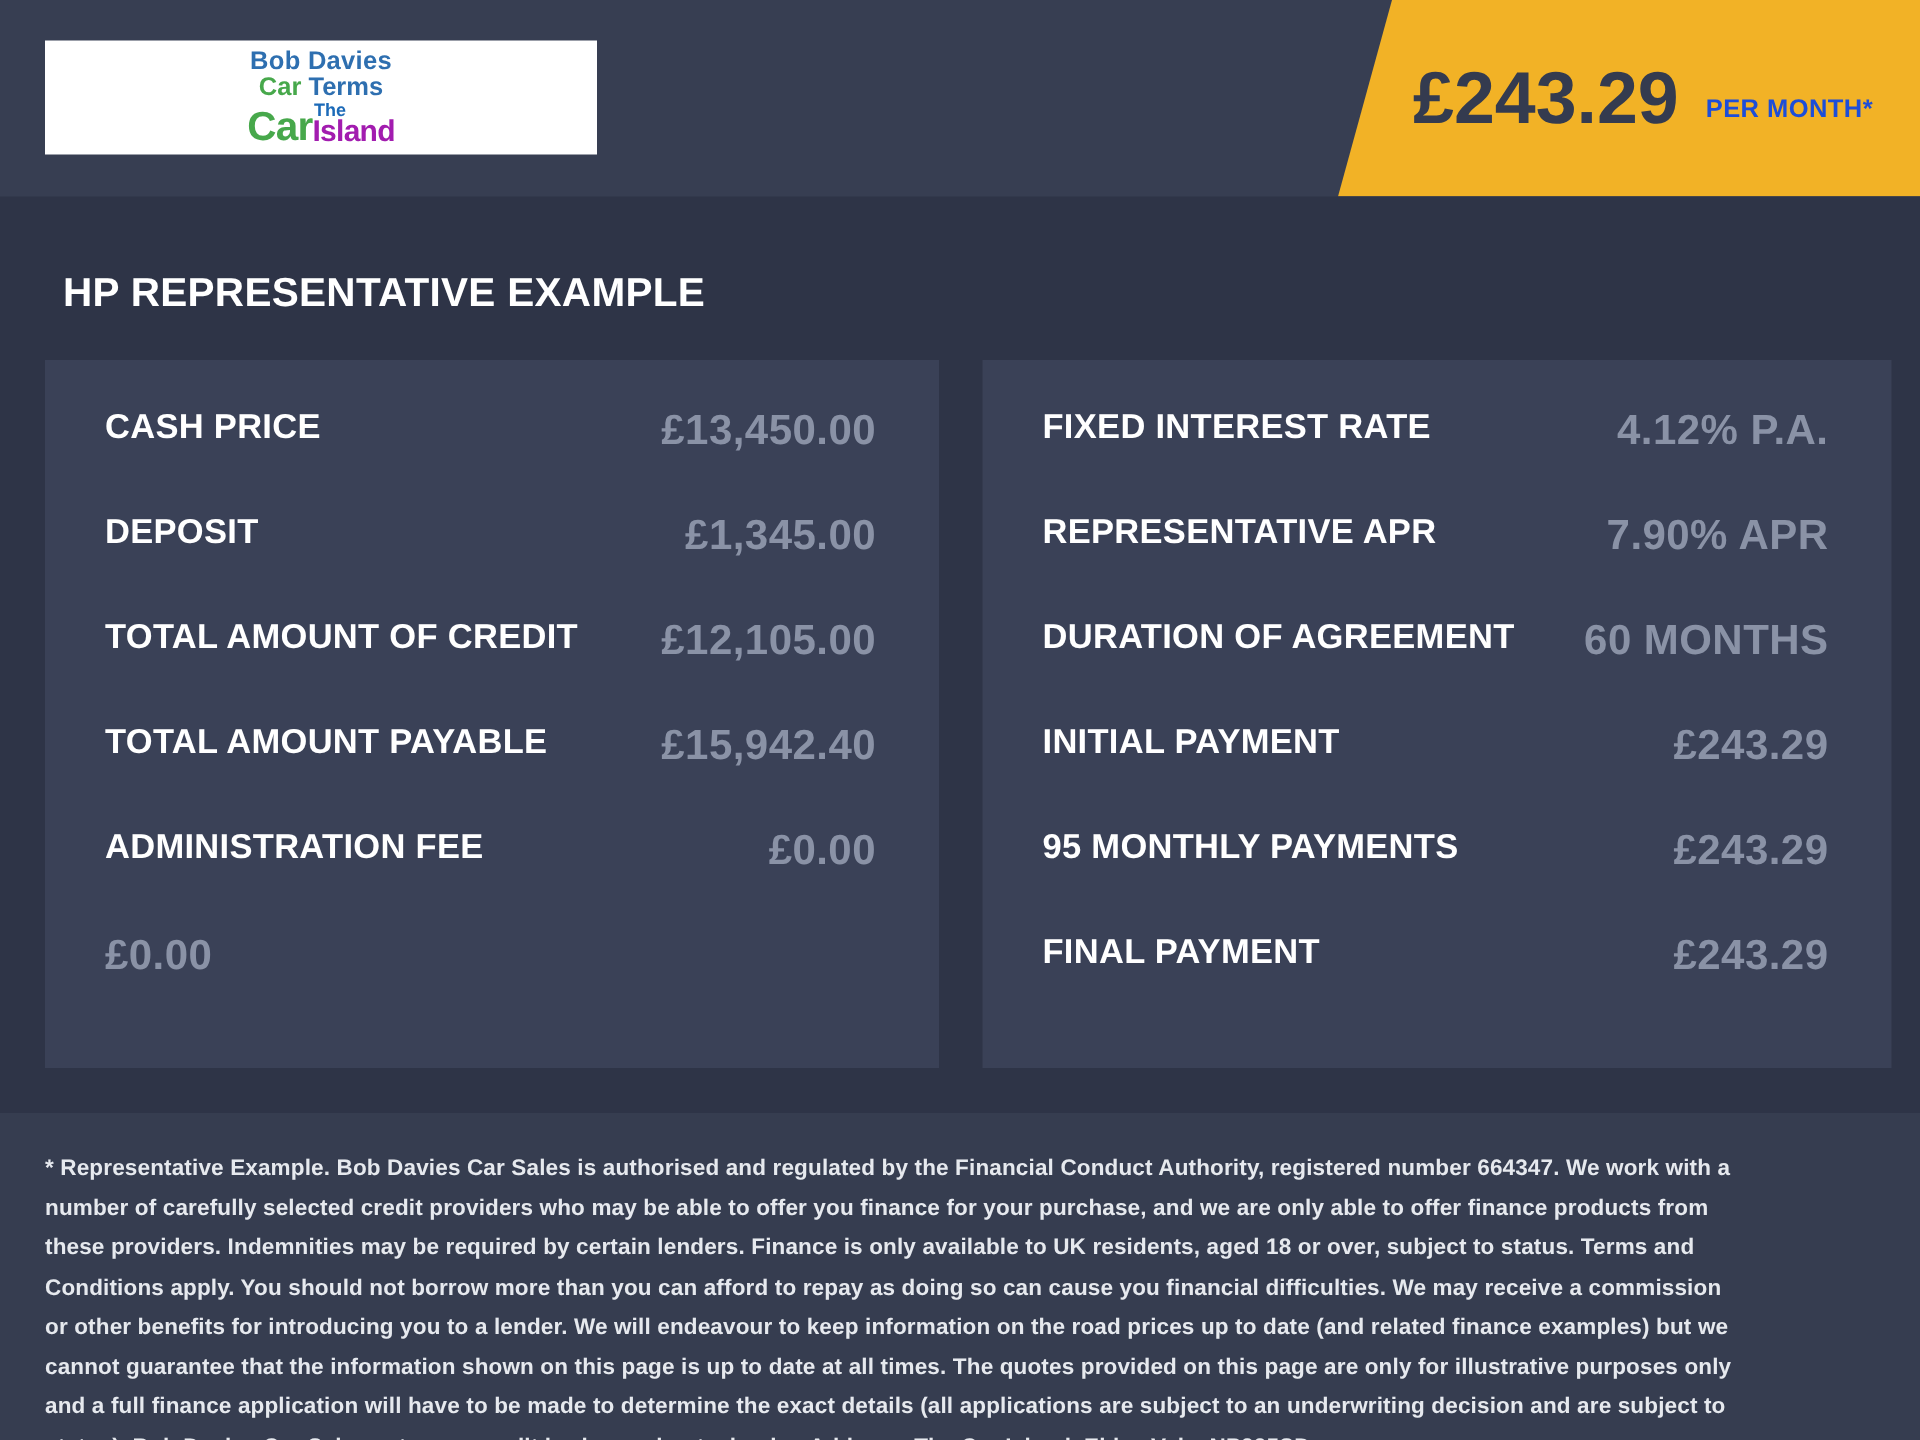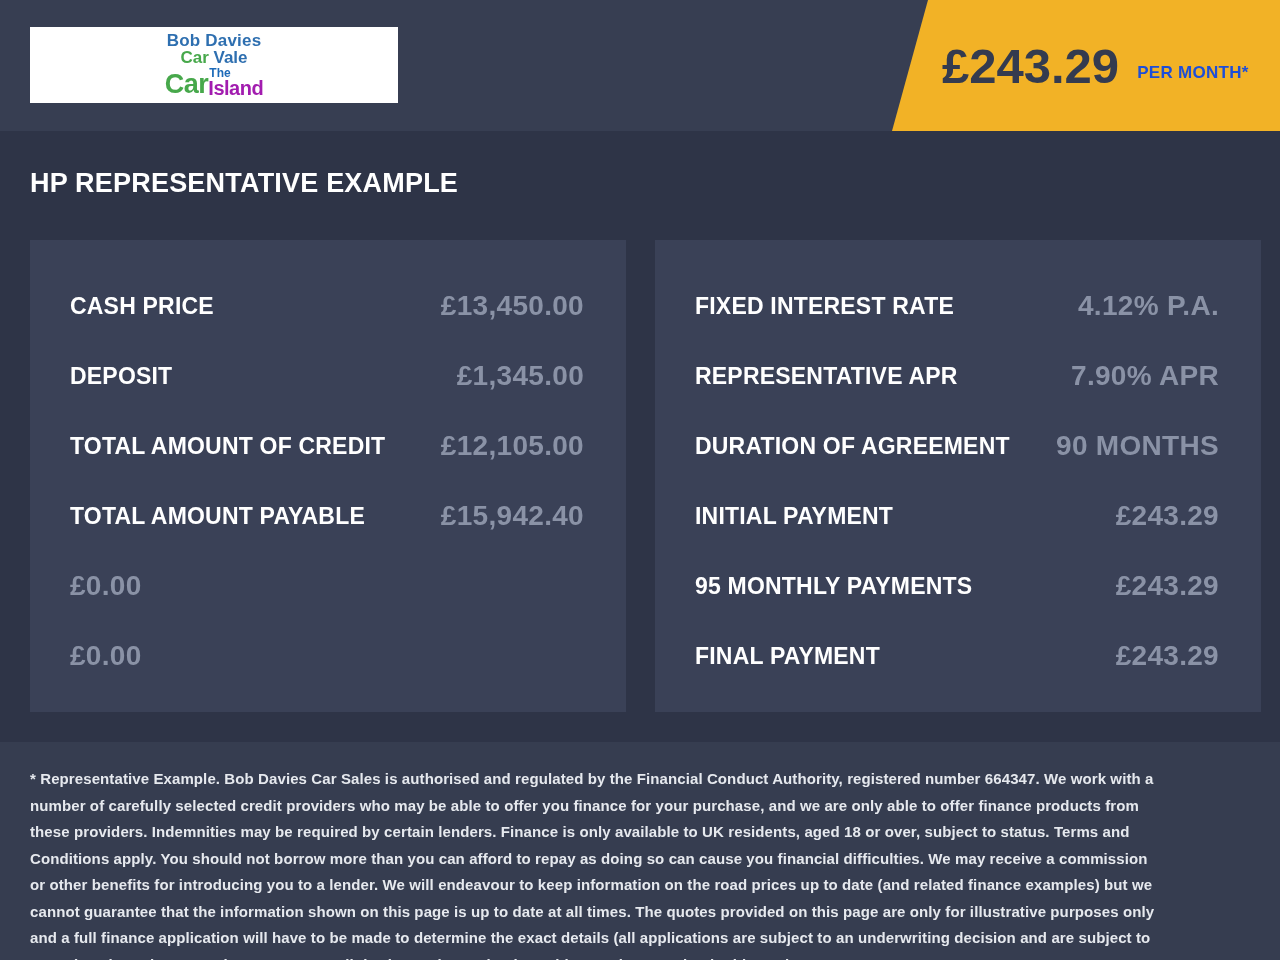--- a/index.html
+++ b/index.html
@@ -43,36 +43,36 @@
   }
   .price-amount{
     font-size:49px;font-weight:bold;color:#343b4f;letter-spacing:0px;
   }
   .price-period{
     font-size:17px;font-weight:bold;color:#1d4ed8;margin-left:18px;margin-top:14px;letter-spacing:0.3px;
   }
 
   
   .page-title{
-    position:absolute;left:30px;top:168px;margin:0;
+    position:absolute;left:30px;top:168px;margin:12px;
     font-size:27px;font-weight:bold;color:#ffffff;letter-spacing:0.2px;
   }
 
   
   .panel{
     position:absolute;top:240px;height:472px;width:596px;
     background:#3a4157;
     box-sizing:border-box;
     padding:31px 42px 0 40px;
   }
   .panel.left{left:30px;}
   .panel.right{left:655px;width:606px;}
   .finance-row{
     height:70px;
-    display:flex;align-items:center;justify-content:space-between;
+    display:flex;align-items:flex-start;justify-content:space-between;
   }
   .finance-label{
     font-size:23px;font-weight:bold;color:#ffffff;letter-spacing:0.2px;white-space:nowrap;
   }
   .finance-value{
     font-size:28px;font-weight:bold;color:#8a92a6;letter-spacing:0.3px;white-space:nowrap;text-align:right;
   }
 
   
   .footer{
@@ -89,21 +89,21 @@
 <body>
 
 <div class="canvas">
 
   <div class="header">
 
     <div class="logo-box">
       <div class="logo-l1">Bob Davies</div>
       <div class="logo-l2">
         <span class="green">Car</span>
-        <span class="blue">Vale</span>
+        <span class="blue">Terms</span>
       </div>
       <div class="logo-l3">
         <span class="car">Car</span>
         <span class="island-wrap">
           <span class="the">The</span>
           <span class="island">Island</span>
         </span>
       </div>
     </div>
 
@@ -127,39 +127,40 @@
     </div>
     <div class="finance-row">
       <span class="finance-label">TOTAL AMOUNT OF CREDIT</span>
       <span class="finance-value">£12,105.00</span>
     </div>
     <div class="finance-row">
       <span class="finance-label">TOTAL AMOUNT PAYABLE</span>
       <span class="finance-value">£15,942.40</span>
     </div>
     <div class="finance-row">
+      <span class="finance-label">ADMINISTRATION FEE</span>
       <span class="finance-value">£0.00</span>
     </div>
     <div class="finance-row">
       <span class="finance-value">£0.00</span>
     </div>
   </section>
 
   <section class="panel right">
     <div class="finance-row">
       <span class="finance-label">FIXED INTEREST RATE</span>
       <span class="finance-value">4.12% P.A.</span>
     </div>
     <div class="finance-row">
       <span class="finance-label">REPRESENTATIVE APR</span>
       <span class="finance-value">7.90% APR</span>
     </div>
     <div class="finance-row">
       <span class="finance-label">DURATION OF AGREEMENT</span>
-      <span class="finance-value">90 MONTHS</span>
+      <span class="finance-value">60 MONTHS</span>
     </div>
     <div class="finance-row">
       <span class="finance-label">INITIAL PAYMENT</span>
       <span class="finance-value">£243.29</span>
     </div>
     <div class="finance-row">
       <span class="finance-label">95 MONTHLY PAYMENTS</span>
       <span class="finance-value">£243.29</span>
     </div>
     <div class="finance-row">

